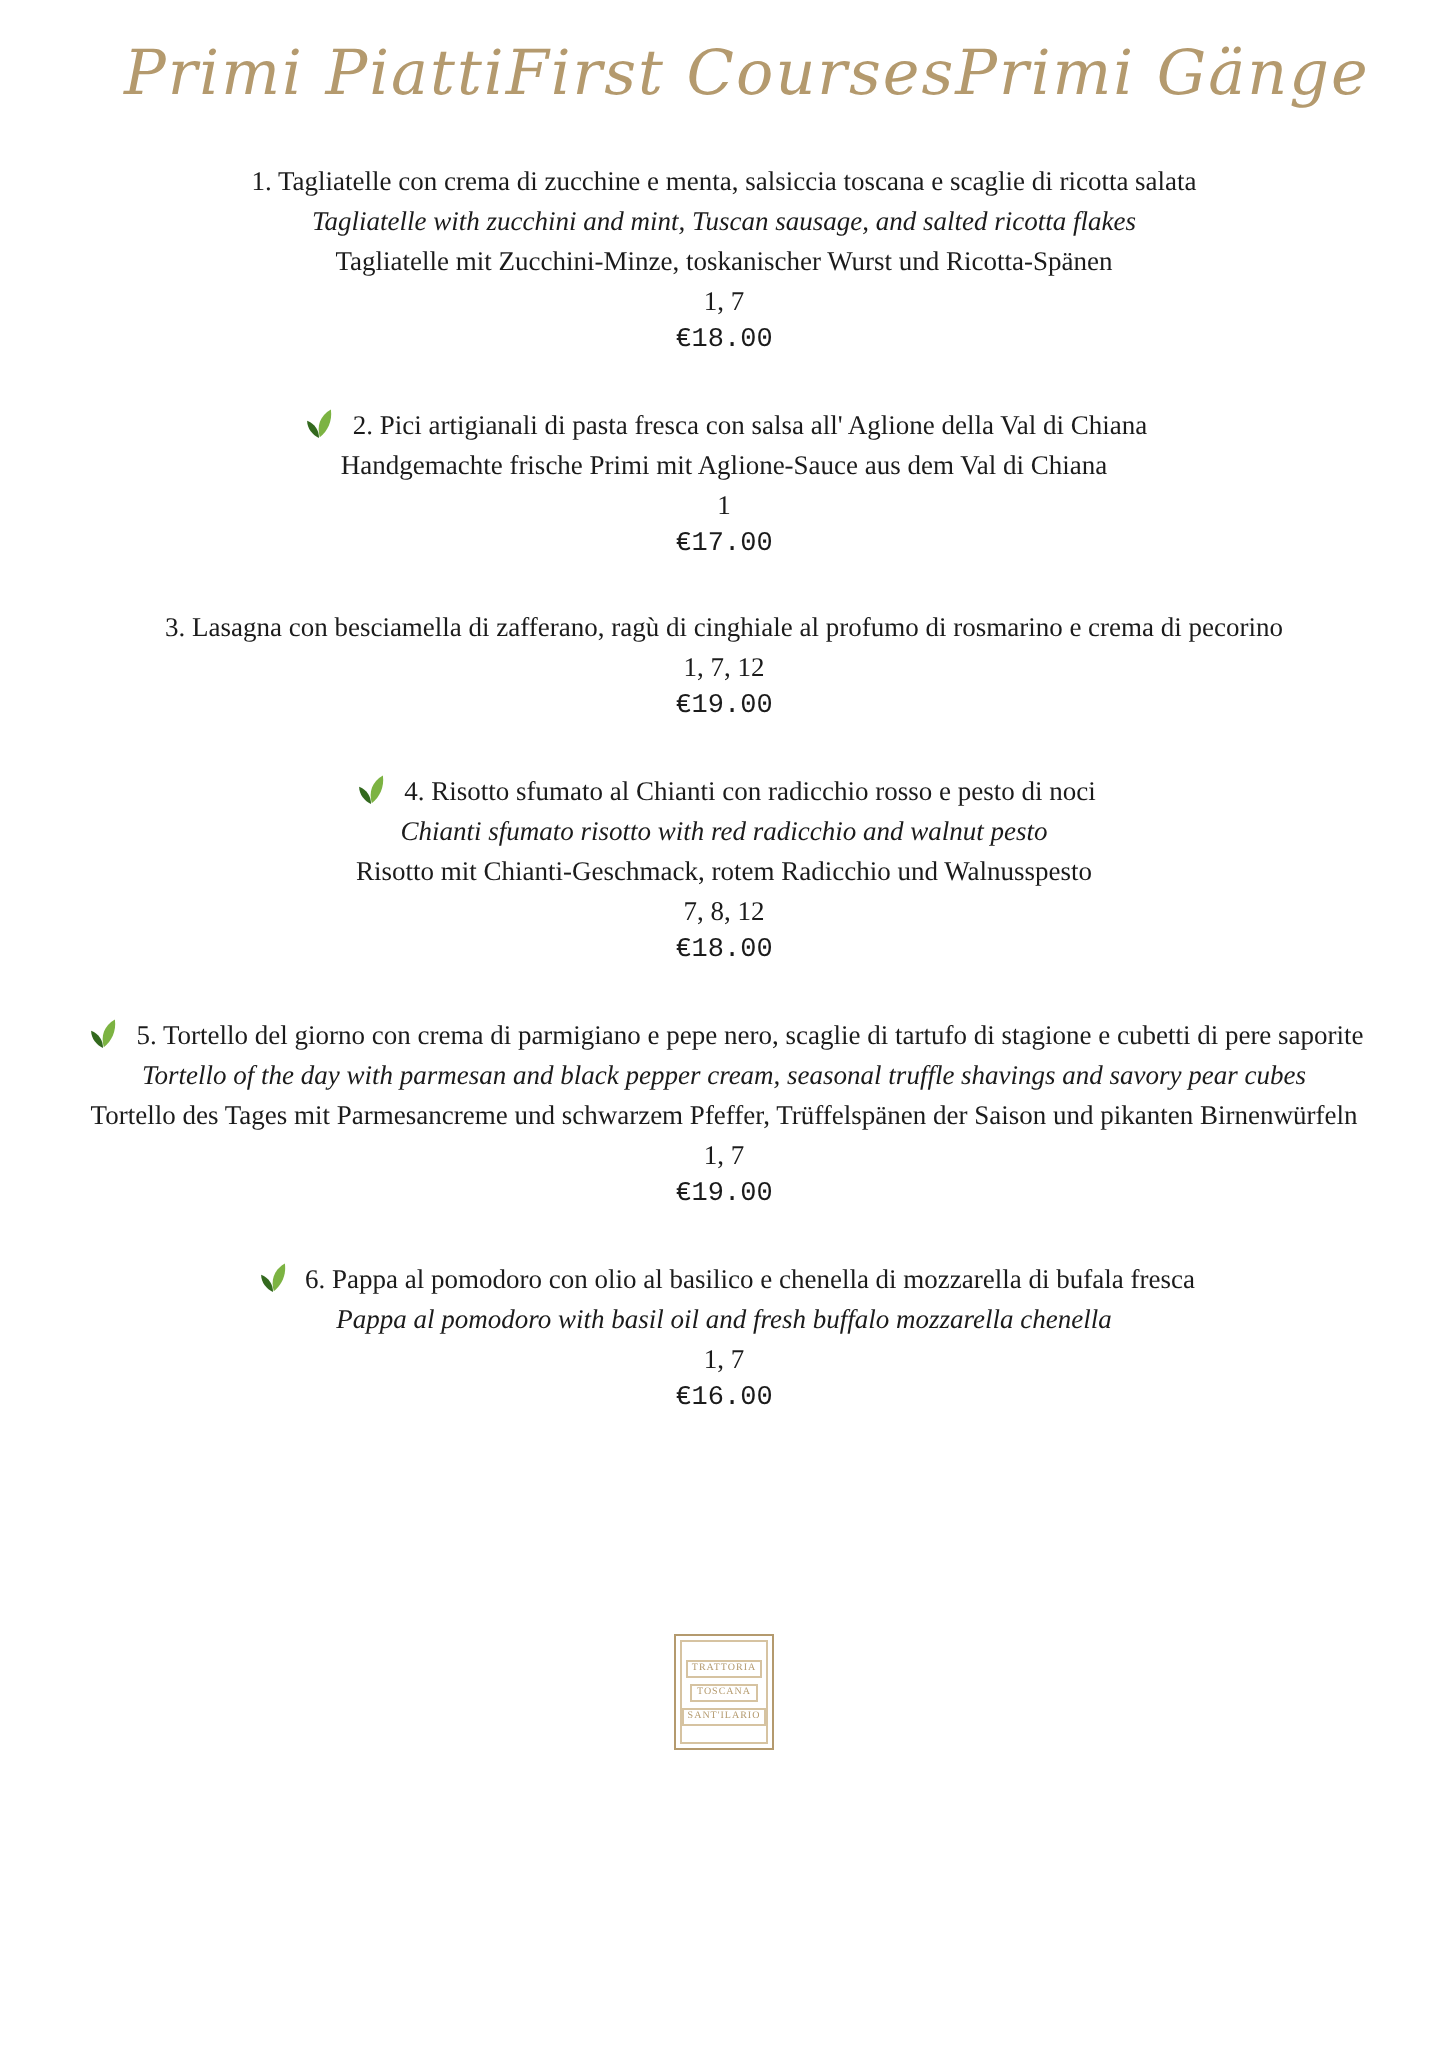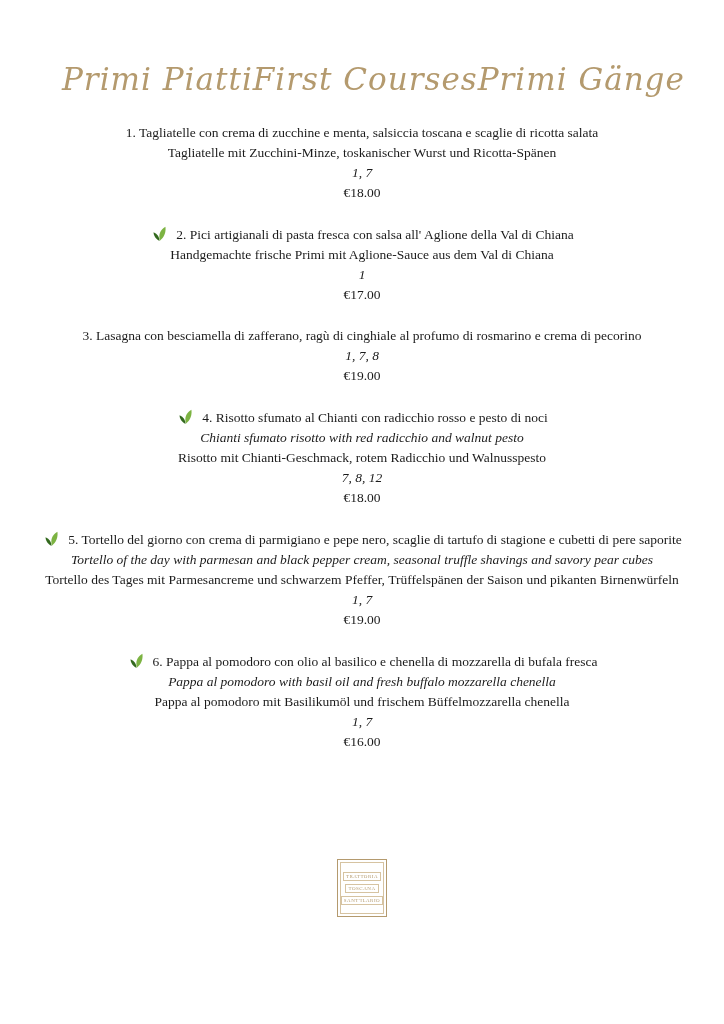--- a/index.html
+++ b/index.html
@@ -6,21 +6,21 @@
   html, body { background: #ffffff; }
   body {
     width: 724px;
     height: 1024px;
     margin: 0 auto;
     font-family: "Liberation Serif", serif;
     color: #1b1b1b;
     position: relative;
     overflow: hidden;
   }
-  .page { width: 724px; height: 1024px; padding-top: 61px; }
+  .page { width: 724px; height: 1024px; padding-top: 19px; }
 
   
   .header {
     display: flex;
     justify-content: space-between;
     align-items: baseline;
     padding: 0 58px 0 62px;
     margin-bottom: 26px;
   }
   .header .title {
@@ -40,22 +40,22 @@
     text-align: center;
   }
   .item { margin-bottom: 21px; }
   .line {
     font-size: 13.5px;
     line-height: 20px;
   }
   .line-it { font-style: normal; }
   .line-en { font-style: italic; }
   .line-de { font-style: normal; }
-  .line-allergens { font-style: italic; }
-  .line-price { font-style: normal; }
+  .line-allergens { }
+  .line-price { font-style: normal; font-family: Liberation Mono, monospace; }
 
   .leaf {
     display: inline-block;
     width: 19px;
     height: 19px;
     vertical-align: -4px;
     margin-right: 7px;
   }
   .leaf svg { display: block; width: 19px; height: 19px; }
 
@@ -96,20 +96,21 @@
     <span class="title">Primi Piatti</span>
     <span class="title">First Courses</span>
     <span class="title">Primi Gänge</span>
   </header>
 
   <main class="items" id="items">
   <div class="item">
     <div class="line line-it">
       <span class="it-text">1. Tagliatelle con crema di zucchine e menta, salsiccia toscana e scaglie di ricotta salata</span>
     </div>
+    <div class="line line-en">Tagliatelle with zucchini and mint, Tuscan sausage, and salted ricotta flakes</div>
     <div class="line line-de">Tagliatelle mit Zucchini-Minze, toskanischer Wurst und Ricotta-Spänen</div>
     <div class="line line-allergens">1, 7</div>
     <div class="line line-price">€18.00</div>
   </div>
 
   <div class="item">
     <div class="line line-it">
       <span class="leaf">
         <svg viewBox="0 0 24 24" aria-hidden="true">
           <path d="M12.5 21 C10.5 14, 12.5 7.5, 19.5 3.5 C20.5 11, 17.5 17, 12.5 21 Z" fill="#7cb342"></path>
@@ -119,21 +120,21 @@
     </div>
     <div class="line line-de">Handgemachte frische Primi mit Aglione-Sauce aus dem Val di Chiana</div>
     <div class="line line-allergens">1</div>
     <div class="line line-price">€17.00</div>
   </div>
 
   <div class="item">
     <div class="line line-it">
       <span class="it-text">3. Lasagna con besciamella di zafferano, ragù di cinghiale al profumo di rosmarino e crema di pecorino</span>
     </div>
-    <div class="line line-allergens">1, 7, 8</div>
+    <div class="line line-allergens">1, 7, 12</div>
     <div class="line line-price">€19.00</div>
   </div>
 
   <div class="item">
     <div class="line line-it">
       <span class="leaf">
         <svg viewBox="0 0 24 24" aria-hidden="true">
           <path d="M12.5 21 C10.5 14, 12.5 7.5, 19.5 3.5 C20.5 11, 17.5 17, 12.5 21 Z" fill="#7cb342"></path>
           <path d="M12 21.5 C12 16.5, 9.5 12.5, 4.5 10.5 C4.5 15.5, 8 19.5, 12 21.5 Z" fill="#33691e"></path>
         </svg>
@@ -163,21 +164,20 @@
   <div class="item">
     <div class="line line-it">
       <span class="leaf">
         <svg viewBox="0 0 24 24" aria-hidden="true">
           <path d="M12.5 21 C10.5 14, 12.5 7.5, 19.5 3.5 C20.5 11, 17.5 17, 12.5 21 Z" fill="#7cb342"></path>
           <path d="M12 21.5 C12 16.5, 9.5 12.5, 4.5 10.5 C4.5 15.5, 8 19.5, 12 21.5 Z" fill="#33691e"></path>
         </svg>
       </span><span class="it-text">6. Pappa al pomodoro con olio al basilico e chenella di mozzarella di bufala fresca</span>
     </div>
     <div class="line line-en">Pappa al pomodoro with basil oil and fresh buffalo mozzarella chenella</div>
-    <div class="line line-de">Pappa al pomodoro mit Basilikumöl und frischem Büffelmozzarella chenella</div>
     <div class="line line-allergens">1, 7</div>
     <div class="line line-price">€16.00</div>
   </div>
 </main>
 
   <footer class="footer">
     <div class="logo">
       <span>TRATTORIA</span>
       <span>TOSCANA</span>
       <span>SANT'ILARIO</span>

